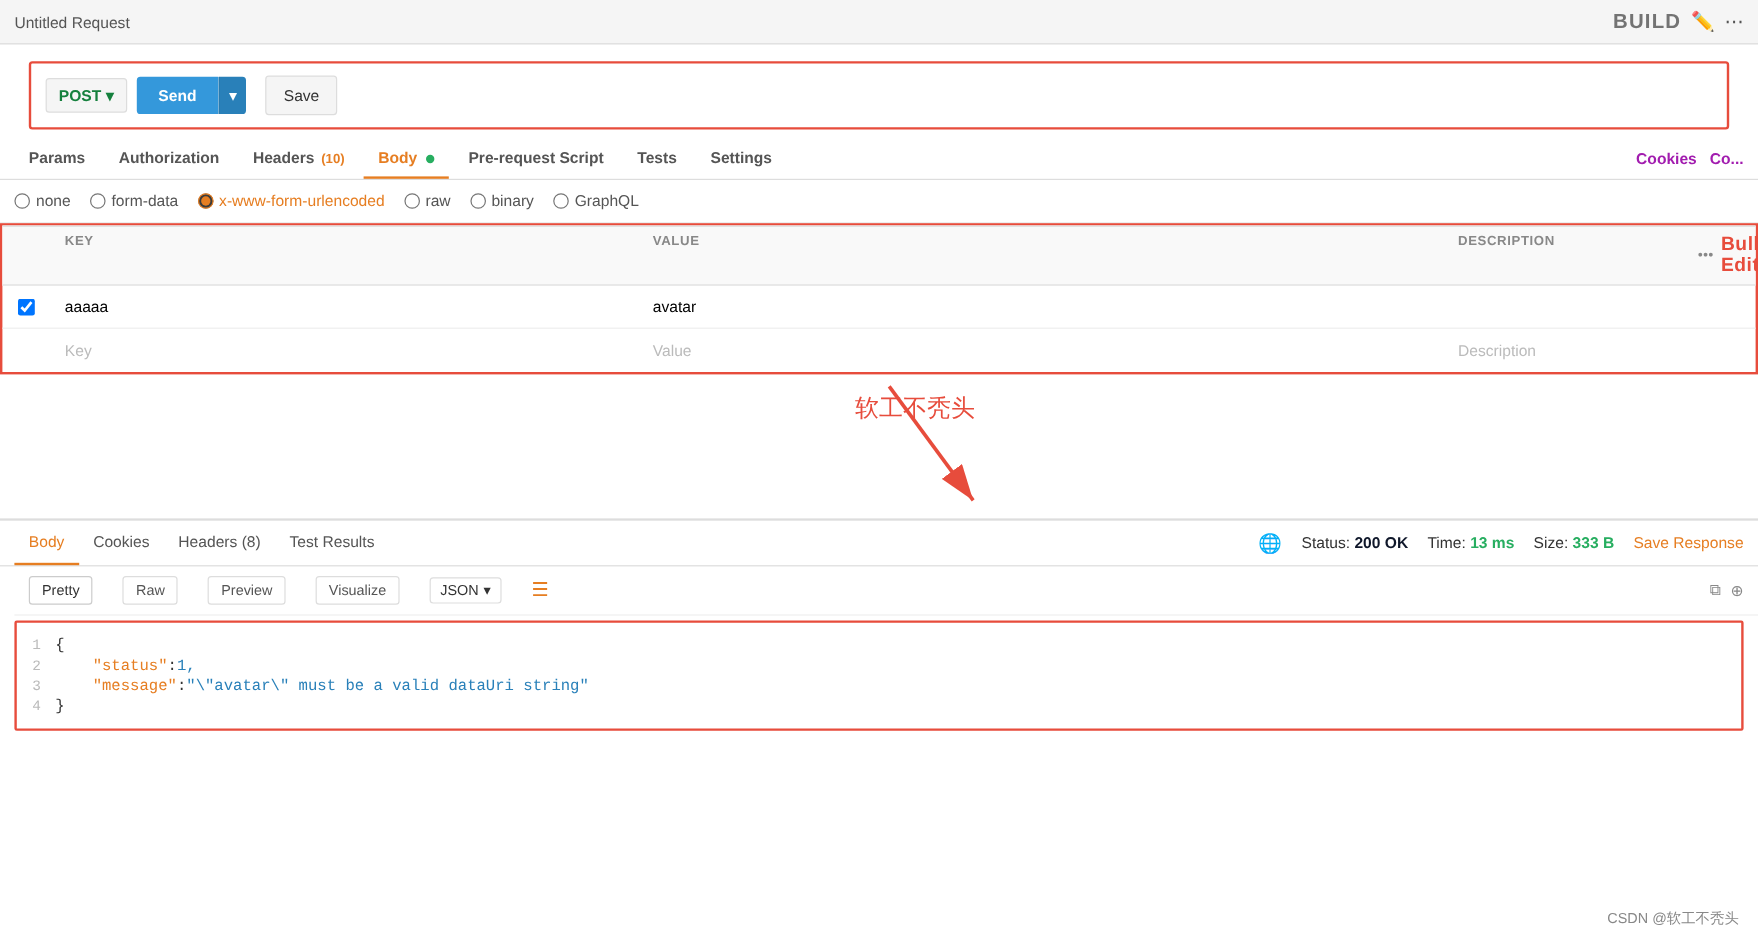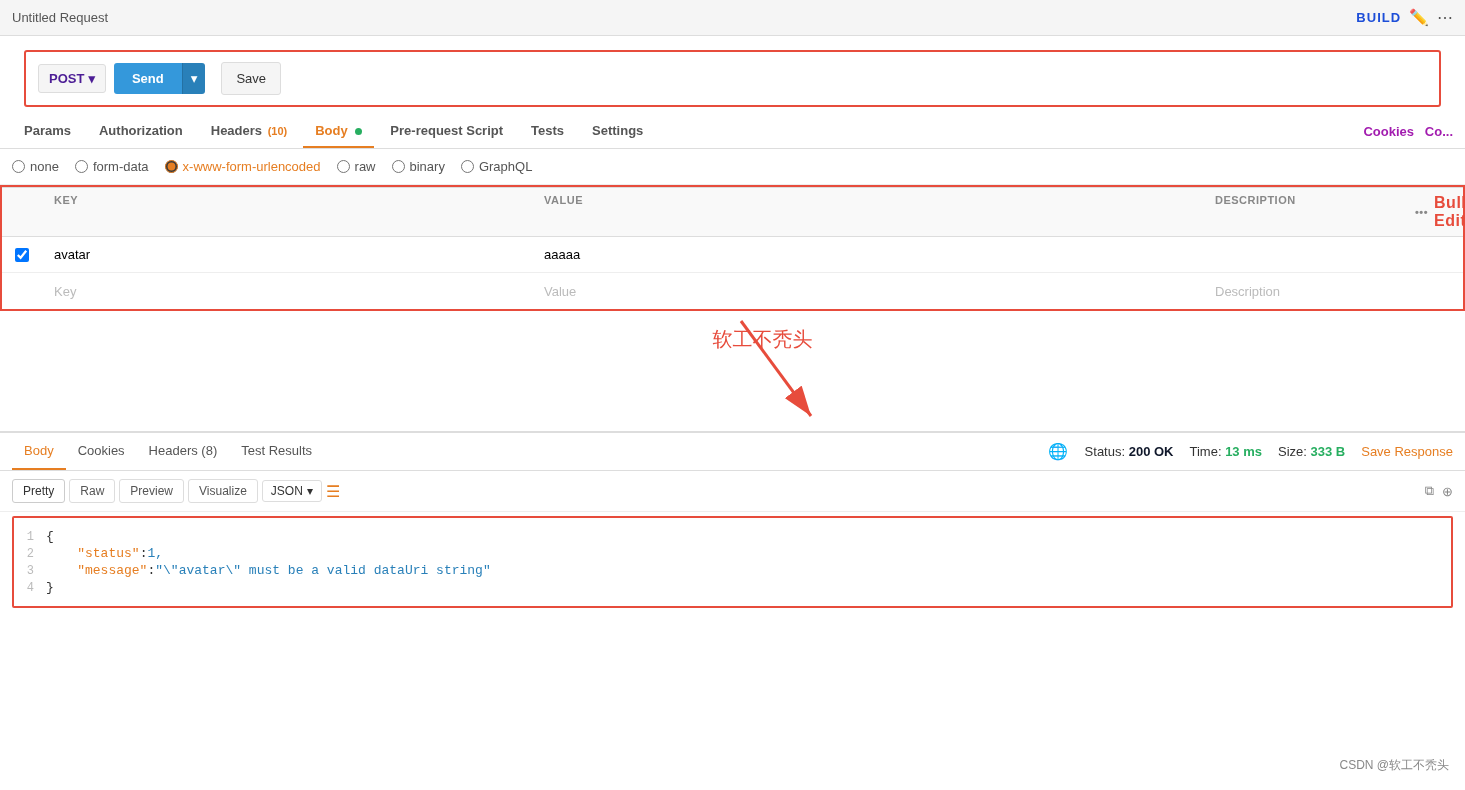--- a/index.html
+++ b/index.html
@@ -5,34 +5,34 @@
     * { box-sizing: border-box; margin: 0; padding: 0; }
     body { font-family: -apple-system, BlinkMacSystemFont, 'Segoe UI', sans-serif; font-size: 13px; background: #fff; color: #333; overflow: hidden; }
 
     
     .top-bar {
       display: flex; align-items: center; justify-content: space-between;
       padding: 8px 12px; background: #f5f5f5; border-bottom: 1px solid #ddd;
     }
     .top-bar-title { font-size: 13px; color: #555; }
     .top-bar-right { display: flex; gap: 8px; align-items: center; }
-    .build-btn { background: none; border: none; font-size: 13px; color: #1d4ed8; cursor: pointer; letter-spacing: 1px; font-weight: 600; margin-left: 24px; }
+    .build-btn { background: none; border: none; font-size: 17px; color: #737373; cursor: pointer; letter-spacing: 1px; font-weight: 600; margin-left: 24px; }
     .icon-btn { background: none; border: none; cursor: pointer; color: #555; font-size: 16px; }
 
     
     .url-bar-container {
       padding: 10px 12px;
       border: 2px solid #e74c3c;
       margin: 8px 12px;
       border-radius: 3px;
       display: flex; align-items: center; gap: 8px;
     }
     .method-select {
       background: #f5f5f5; border: 1px solid #ddd; border-radius: 3px;
-      padding: 6px 10px; font-size: 13px; font-weight: 600; color: #4c1d95;
+      padding: 6px 10px; font-size: 13px; font-weight: 600; color: #15803d;
       cursor: pointer; display: flex; align-items: flex-end; gap: 4px;
     }
     .url-input {
       flex: 1; border: none; outline: none; font-size: 13px; color: #333;
       background: transparent;
     }
     .send-btn-group { display: flex; align-items: center; }
     .send-btn {
       background: #3498db; color: white; border: none; padding: 8px 18px;
       font-size: 13px; font-weight: 600; cursor: pointer; border-radius: 3px 0 0 3px;
@@ -109,22 +109,23 @@
     }
     .response-tab.active { color: #e67e22; border-bottom: 2px solid #e67e22; }
     .response-status { margin-left: auto; display: flex; gap: 16px; align-items: center; font-size: 13px; }
     .status-ok { color: #0f172a; font-weight: 600; }
     .status-time { color: #27ae60; font-weight: 600; }
     .status-size { color: #27ae60; font-weight: 600; }
     .save-response { color: #e67e22; cursor: pointer; font-weight: 500; }
 
     
     .response-format-bar {
-      display: flex; align-items: center; gap: 4px; padding: 8px 12px;
+      display: flex; align-items: center; gap: 25px; padding: 8px 12px;
       border-bottom: 1px solid #eee;
+      margin-left: 12px;
     }
     .format-btn {
       padding: 4px 10px; border: 1px solid #ddd; border-radius: 3px;
       background: #fff; cursor: pointer; font-size: 12px; color: #555;
     }
     .format-btn.active { background: #fff; border-color: #ccc; color: #333; font-weight: 500; }
     .format-select {
       display: flex; align-items: flex-start; border: 1px solid #ddd; border-radius: 3px;
       padding: 3px 8px; background: #fff; cursor: pointer; font-size: 12px; gap: 4px;
     }
@@ -222,24 +223,24 @@
       <span>•••</span>
       <span style="color:#e74c3c;cursor:pointer;font-size:16px;">Bulk Edit</span>
     </div>
   </div>
 
   <div class="table-row">
     <div class="td td-checkbox">
       <input type="checkbox" checked="" style="">
     </div>
     <div class="td">
+      <input style="border: none; outline: none; width: 100%; font-size: 13px;" value="aaaaa">
+    </div>
+    <div class="td">
       <input style="border: none; outline: none; width: 100%; font-size: 13px;" value="avatar">
-    </div>
-    <div class="td">
-      <input style="border: none; outline: none; width: 100%; font-size: 13px;" value="aaaaa">
     </div>
     <div class="td"></div>
     <div class="td"></div>
   </div>
 
   <div class="table-row">
     <div class="td td-checkbox"></div>
     <div class="td placeholder-text">Key</div>
     <div class="td placeholder-text">Value</div>
     <div class="td placeholder-text">Description</div>

